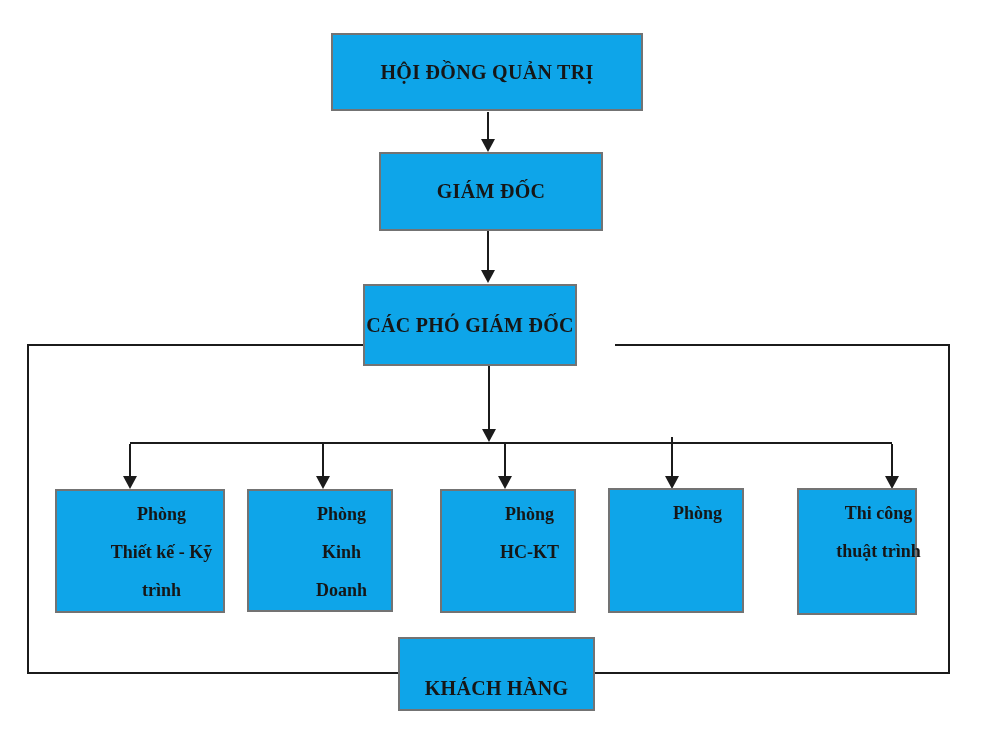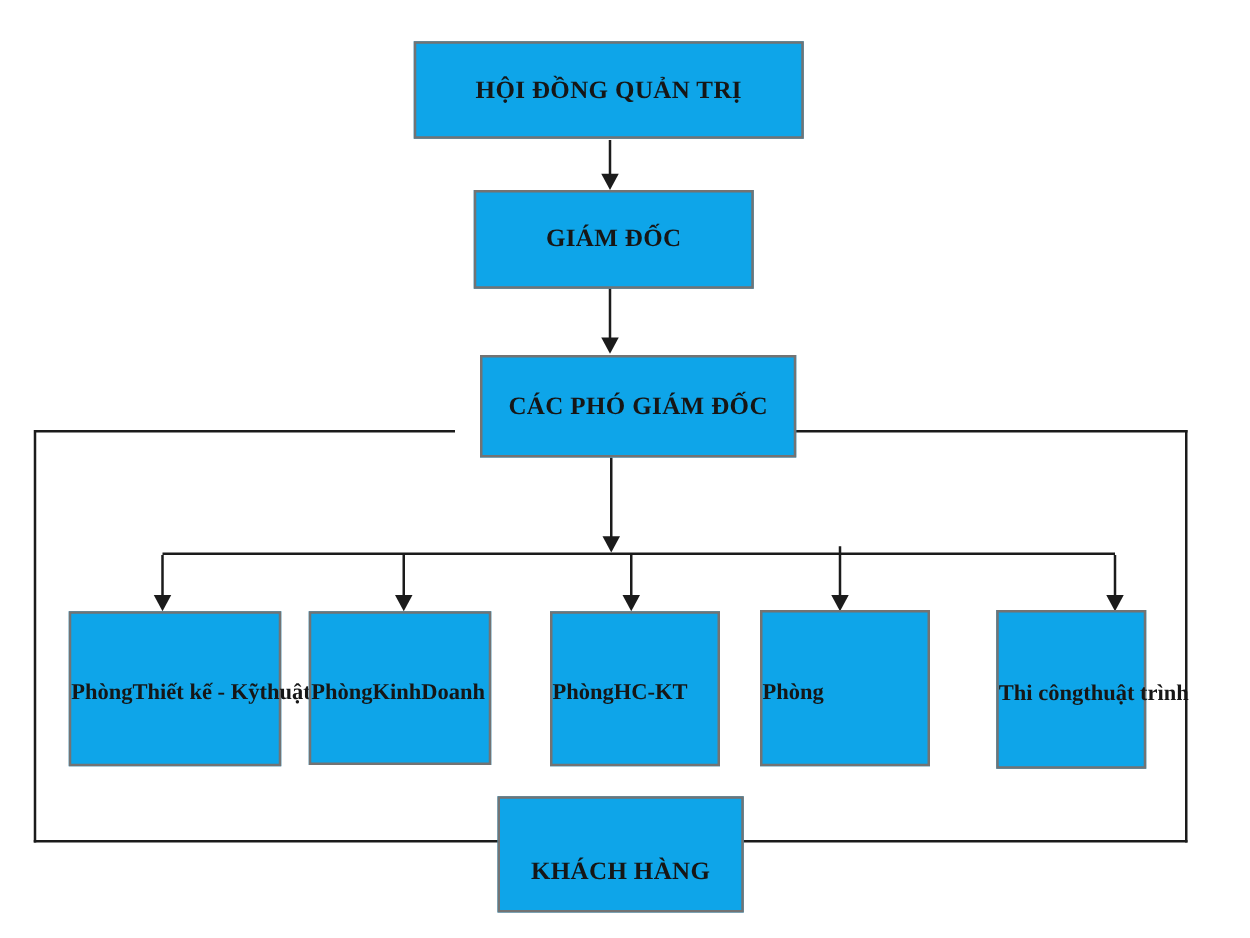--- a/index.html
+++ b/index.html
@@ -44,25 +44,26 @@
     text-align: center;
     color: #161616;
     font-weight: bold;
     z-index: 2;
   }
   .node.major {
     font-size: 20px;
     letter-spacing: 0.3px;
   }
   .node.dept {
-    flex-direction: row;
+    flex-direction: column;
     justify-content: flex-start;
     align-items: center;
     padding-top: 4px;
     font-size: 18px;
+    padding-left: 43px;
   }
   .node.dept .nl {
     display: block;
     line-height: 38px;
     white-space: nowrap;
   }
   .node.customer {
     font-size: 20px;
     letter-spacing: 0.3px;
     padding-top: 28px;
@@ -107,28 +108,28 @@
   <div class="arrowhead-down" style="left:885px; top:476px;"></div>
 
   <div class="node major" style="left:331px; top:33px; width:312px; height:78px;">
     <span>HỘI ĐỒNG QUẢN TRỊ</span>
   </div>
 
   <div class="node major" style="left:379px; top:152px; width:224px; height:79px;">
     <span>GIÁM ĐỐC</span>
   </div>
 
-  <div class="node major" style="left:384px; top:284px; width:253px; height:82px;">
+  <div class="node major" style="left:363px; top:284px; width:214px; height:82px;">
     <span>CÁC PHÓ GIÁM ĐỐC</span>
   </div>
 
   <div class="node dept" style="left:55px; top:489px; width:170px; height:124px;">
     <span class="nl">Phòng</span>
     <span class="nl">Thiết kế - Kỹ</span>
-    <span class="nl">thuật</span>
+    <span class="nl">trình</span>
   </div>
 
   <div class="node dept" style="left:247px; top:489px; width:146px; height:123px;">
     <span class="nl">Phòng</span>
     <span class="nl">Kinh</span>
     <span class="nl">Doanh</span>
   </div>
 
   <div class="node dept" style="left:440px; top:489px; width:136px; height:124px;">
     <span class="nl">Phòng</span>
@@ -137,17 +138,17 @@
 
   <div class="node dept" style="left:608px; top:488px; width:136px; height:125px;">
     <span class="nl">Phòng</span>
   </div>
 
   <div class="node dept" style="left:797px; top:488px; width:120px; height:127px;">
     <span class="nl">Thi công</span>
     <span class="nl">thuật trình</span>
   </div>
 
-  <div class="node customer" style="left:398px; top:637px; width:197px; height:93px;">
+  <div class="node customer" style="left:398px; top:637px; width:197px; height:74px;">
     <span>KHÁCH HÀNG</span>
   </div>
 
 </div>
 
 </body></html>

